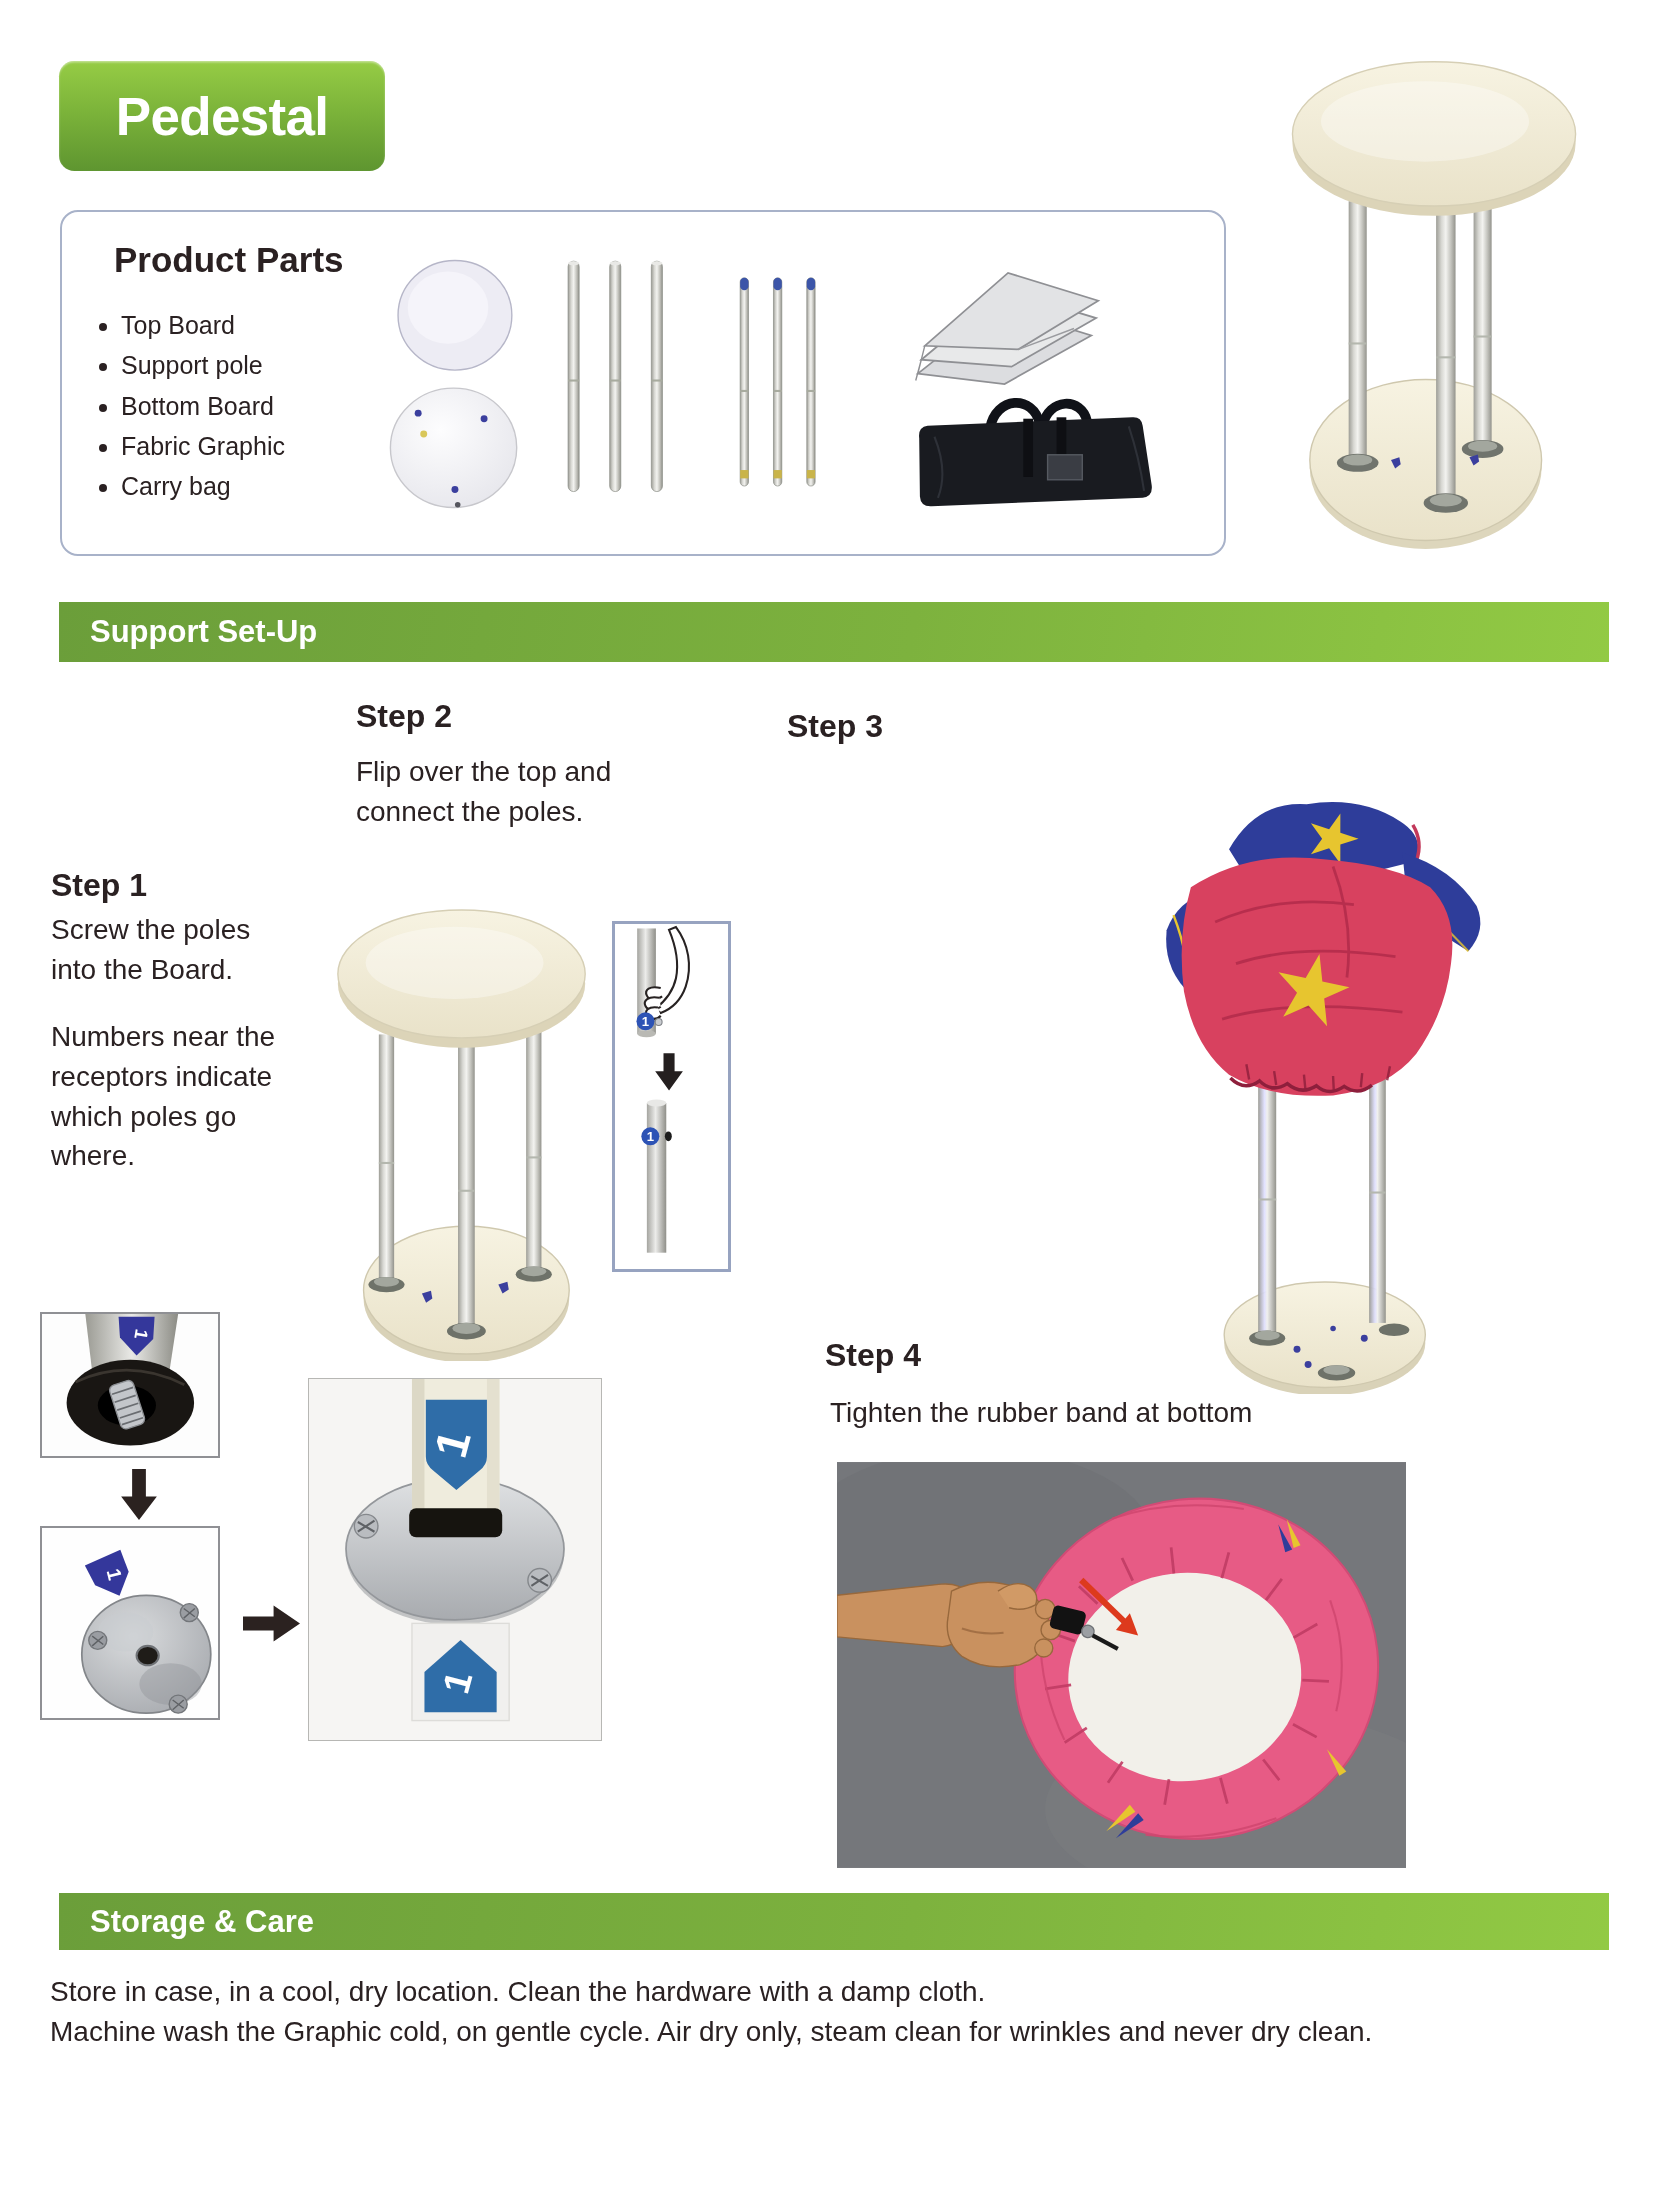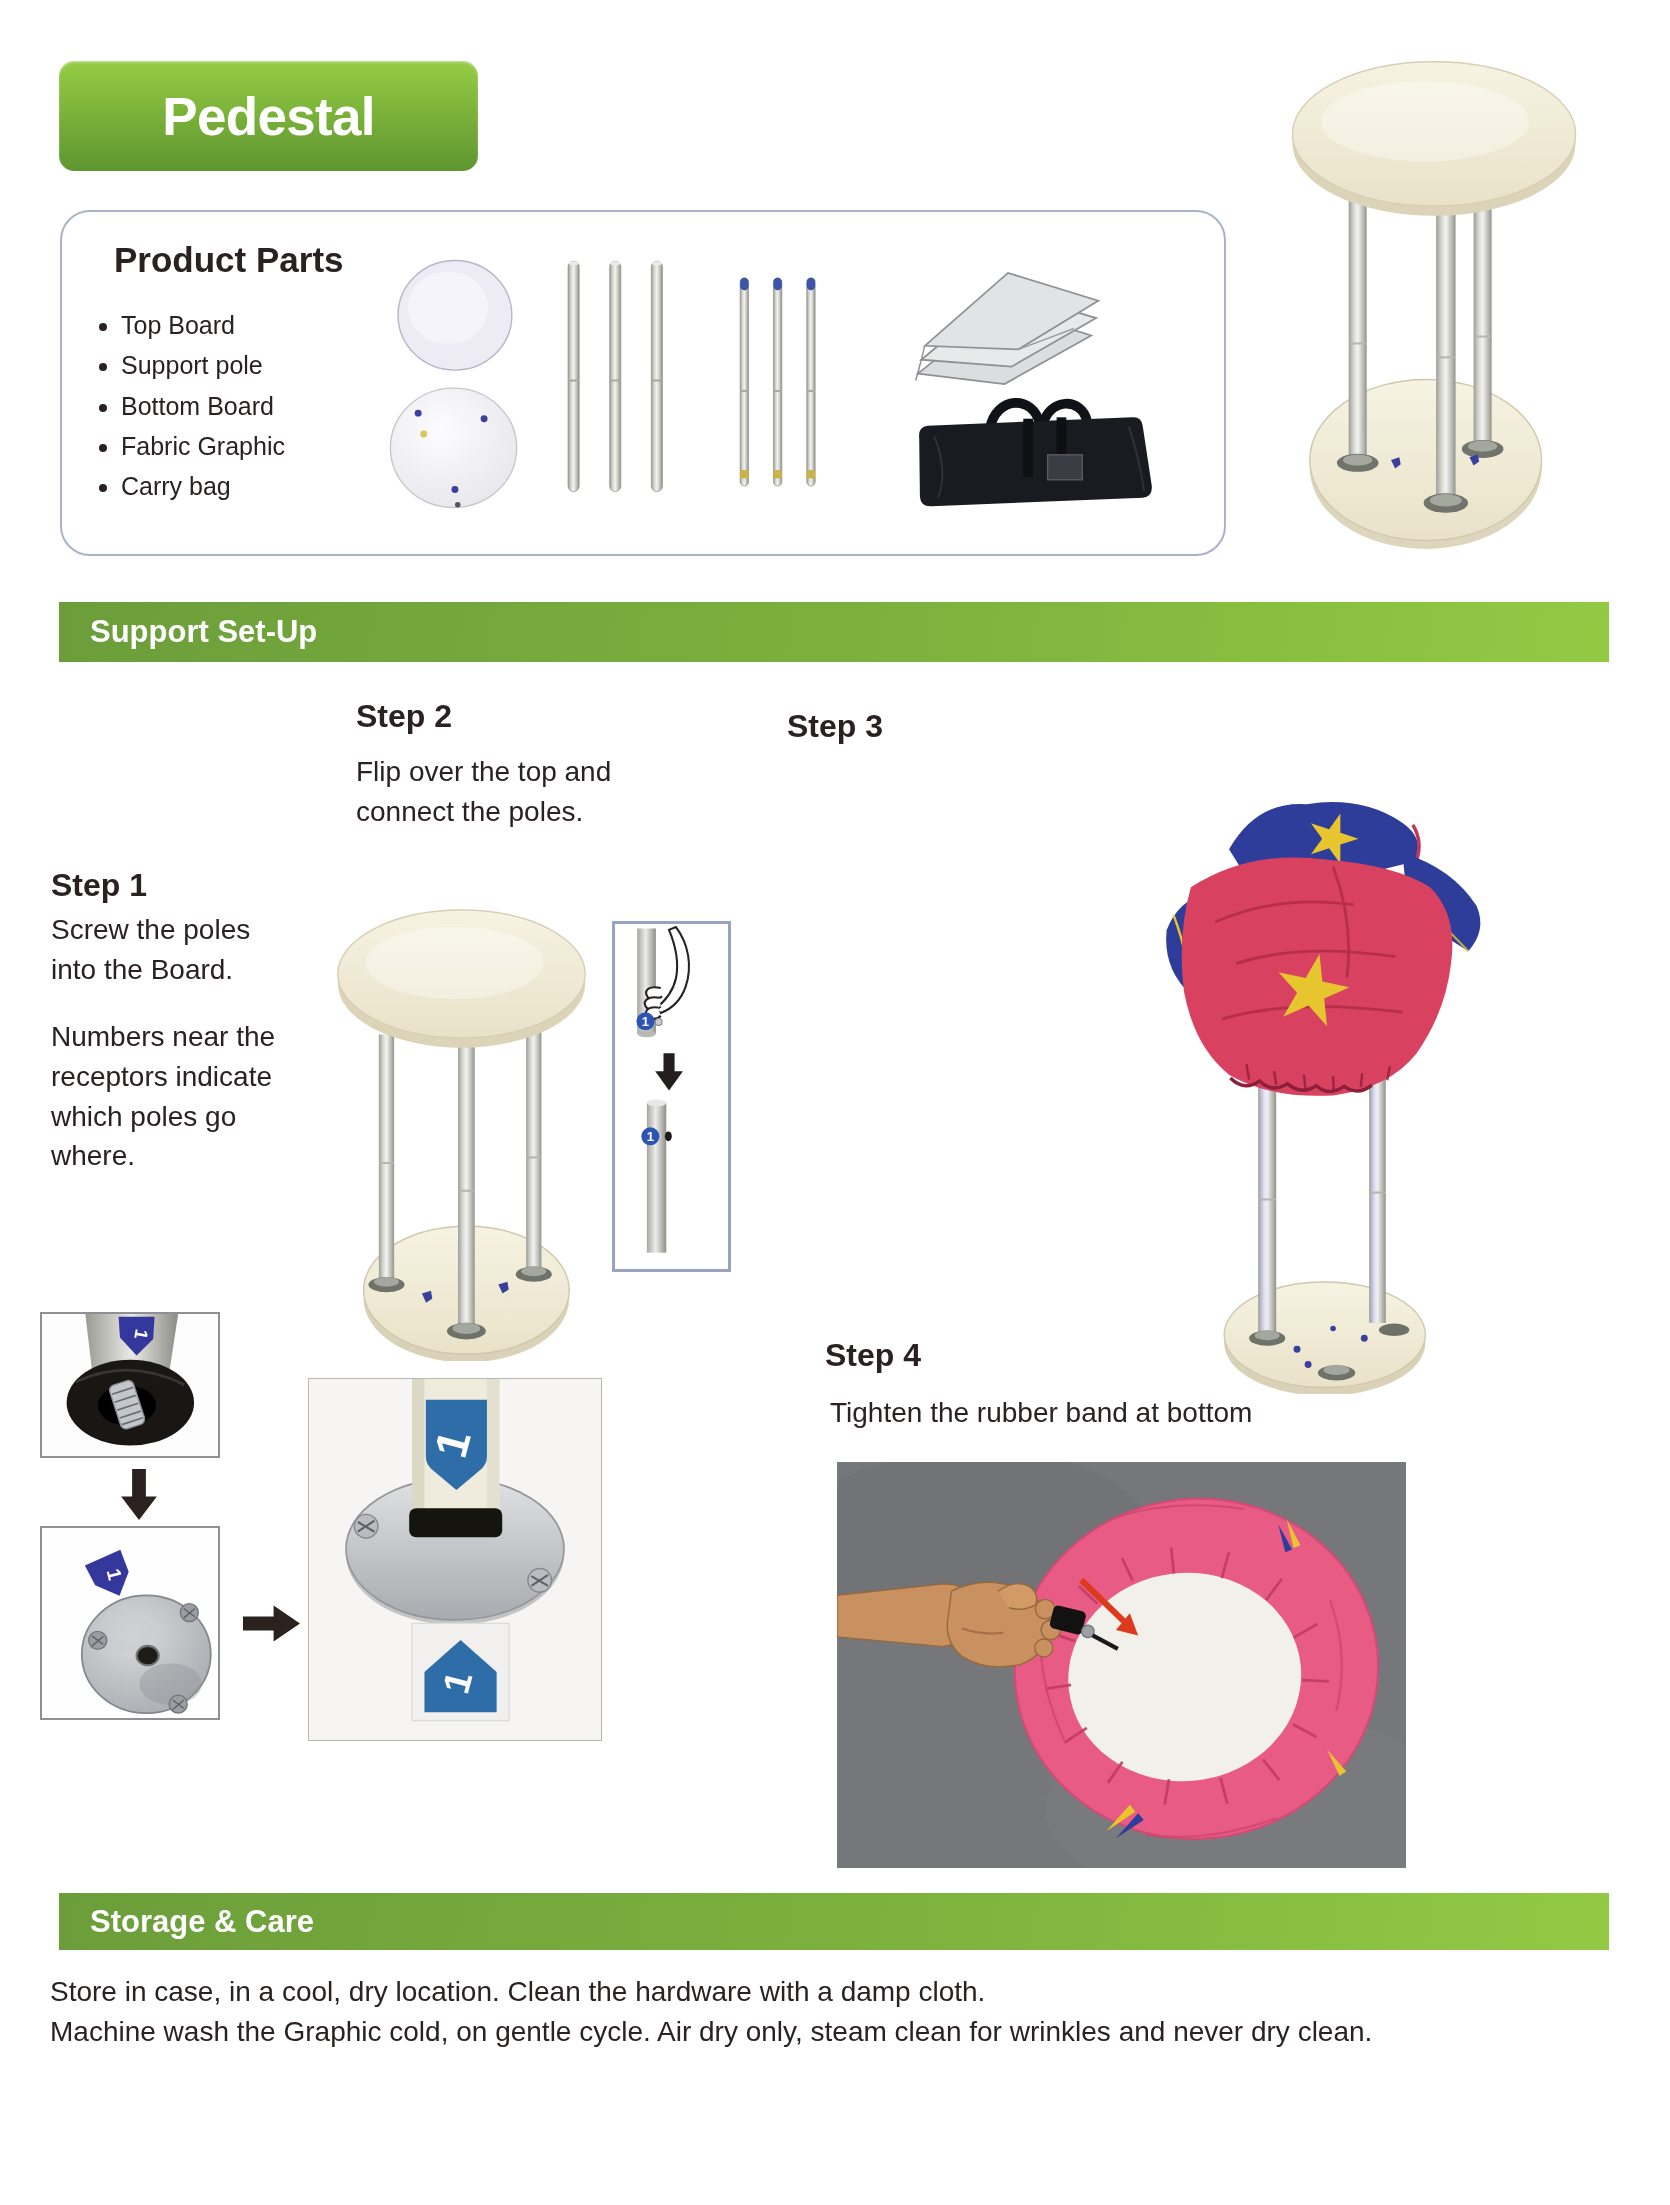--- a/index.html
+++ b/index.html
@@ -3,30 +3,30 @@
 <meta charset="utf-8">
 <style>
   html,body{margin:0;padding:0;background:#ffffff;}
   #page{
     position:relative;width:1671px;height:2205px;background:#ffffff;overflow:hidden;
     font-family:"Liberation Sans", sans-serif;color:#231f20;
   }
   .abs{position:absolute;}
   
   .badge{
-    left:59px;top:61px;width:419px;height:110px;border-radius:15.3px;
+    left:59px;top:61px;width:326px;height:110px;border-radius:15.3px;
     background:linear-gradient(180deg,#96cc45 0%,#7cb43a 45%,#5e9530 100%);
     display:flex;align-items:center;justify-content:center;
     box-shadow:inset 0 1.4px 2.1px rgba(255,255,255,.45);
   }
   .badge span{font-size:53px;font-weight:bold;color:#ffffff;letter-spacing:-0.7px;}
   
   .parts-box{
     left:60px;top:210px;width:1162px;height:342px;background:#ffffff;
-    border:2.8px solid #a8b2c9;border-radius:30px;
+    border:2.8px solid #a8b2c9;border-radius:18px;
   }
   .parts-heading{left:52px;top:28px;font-size:35px;font-weight:bold;color:#2a2122;}
   .parts-list{left:34px;top:101px;margin:0;padding:0 0 0 25px;list-style:disc outside;}
   .parts-list li{font-size:25px;line-height:25px;margin:0 0 15.3px 0;color:#2a2122;}
   
   .bar{
     left:59px;width:1550px;
     background:linear-gradient(100deg,#6b9e3a 0%,#7db23e 55%,#92ca44 100%);
     color:#ffffff;font-weight:bold;
   }

